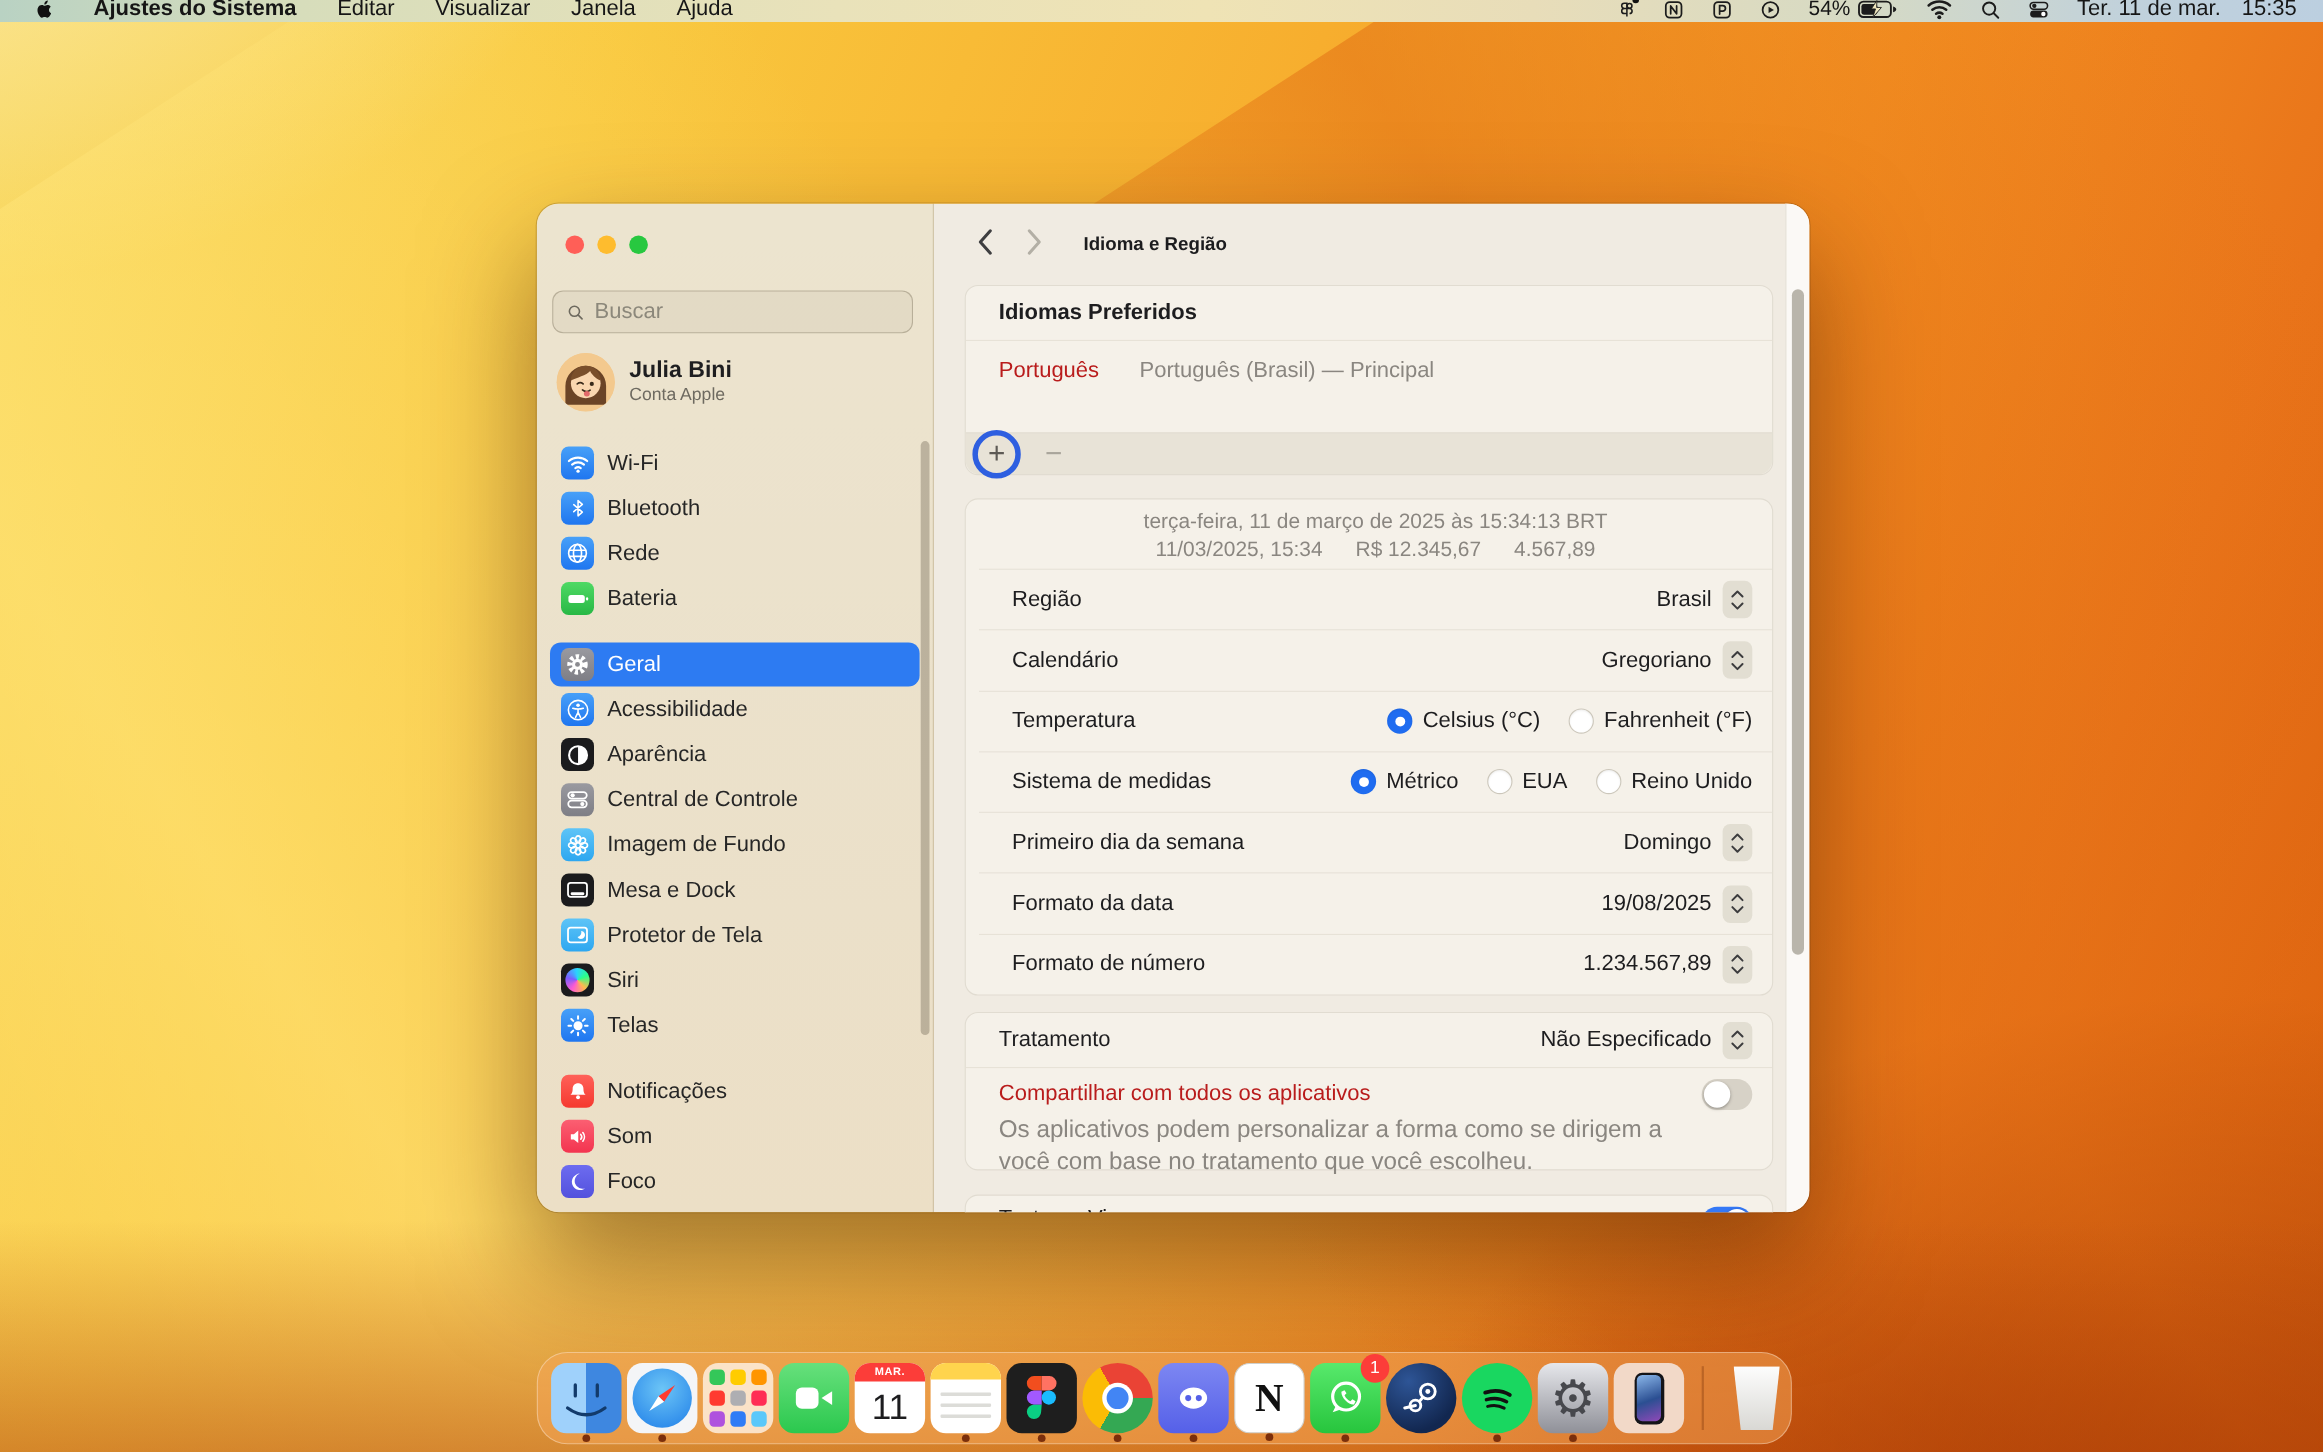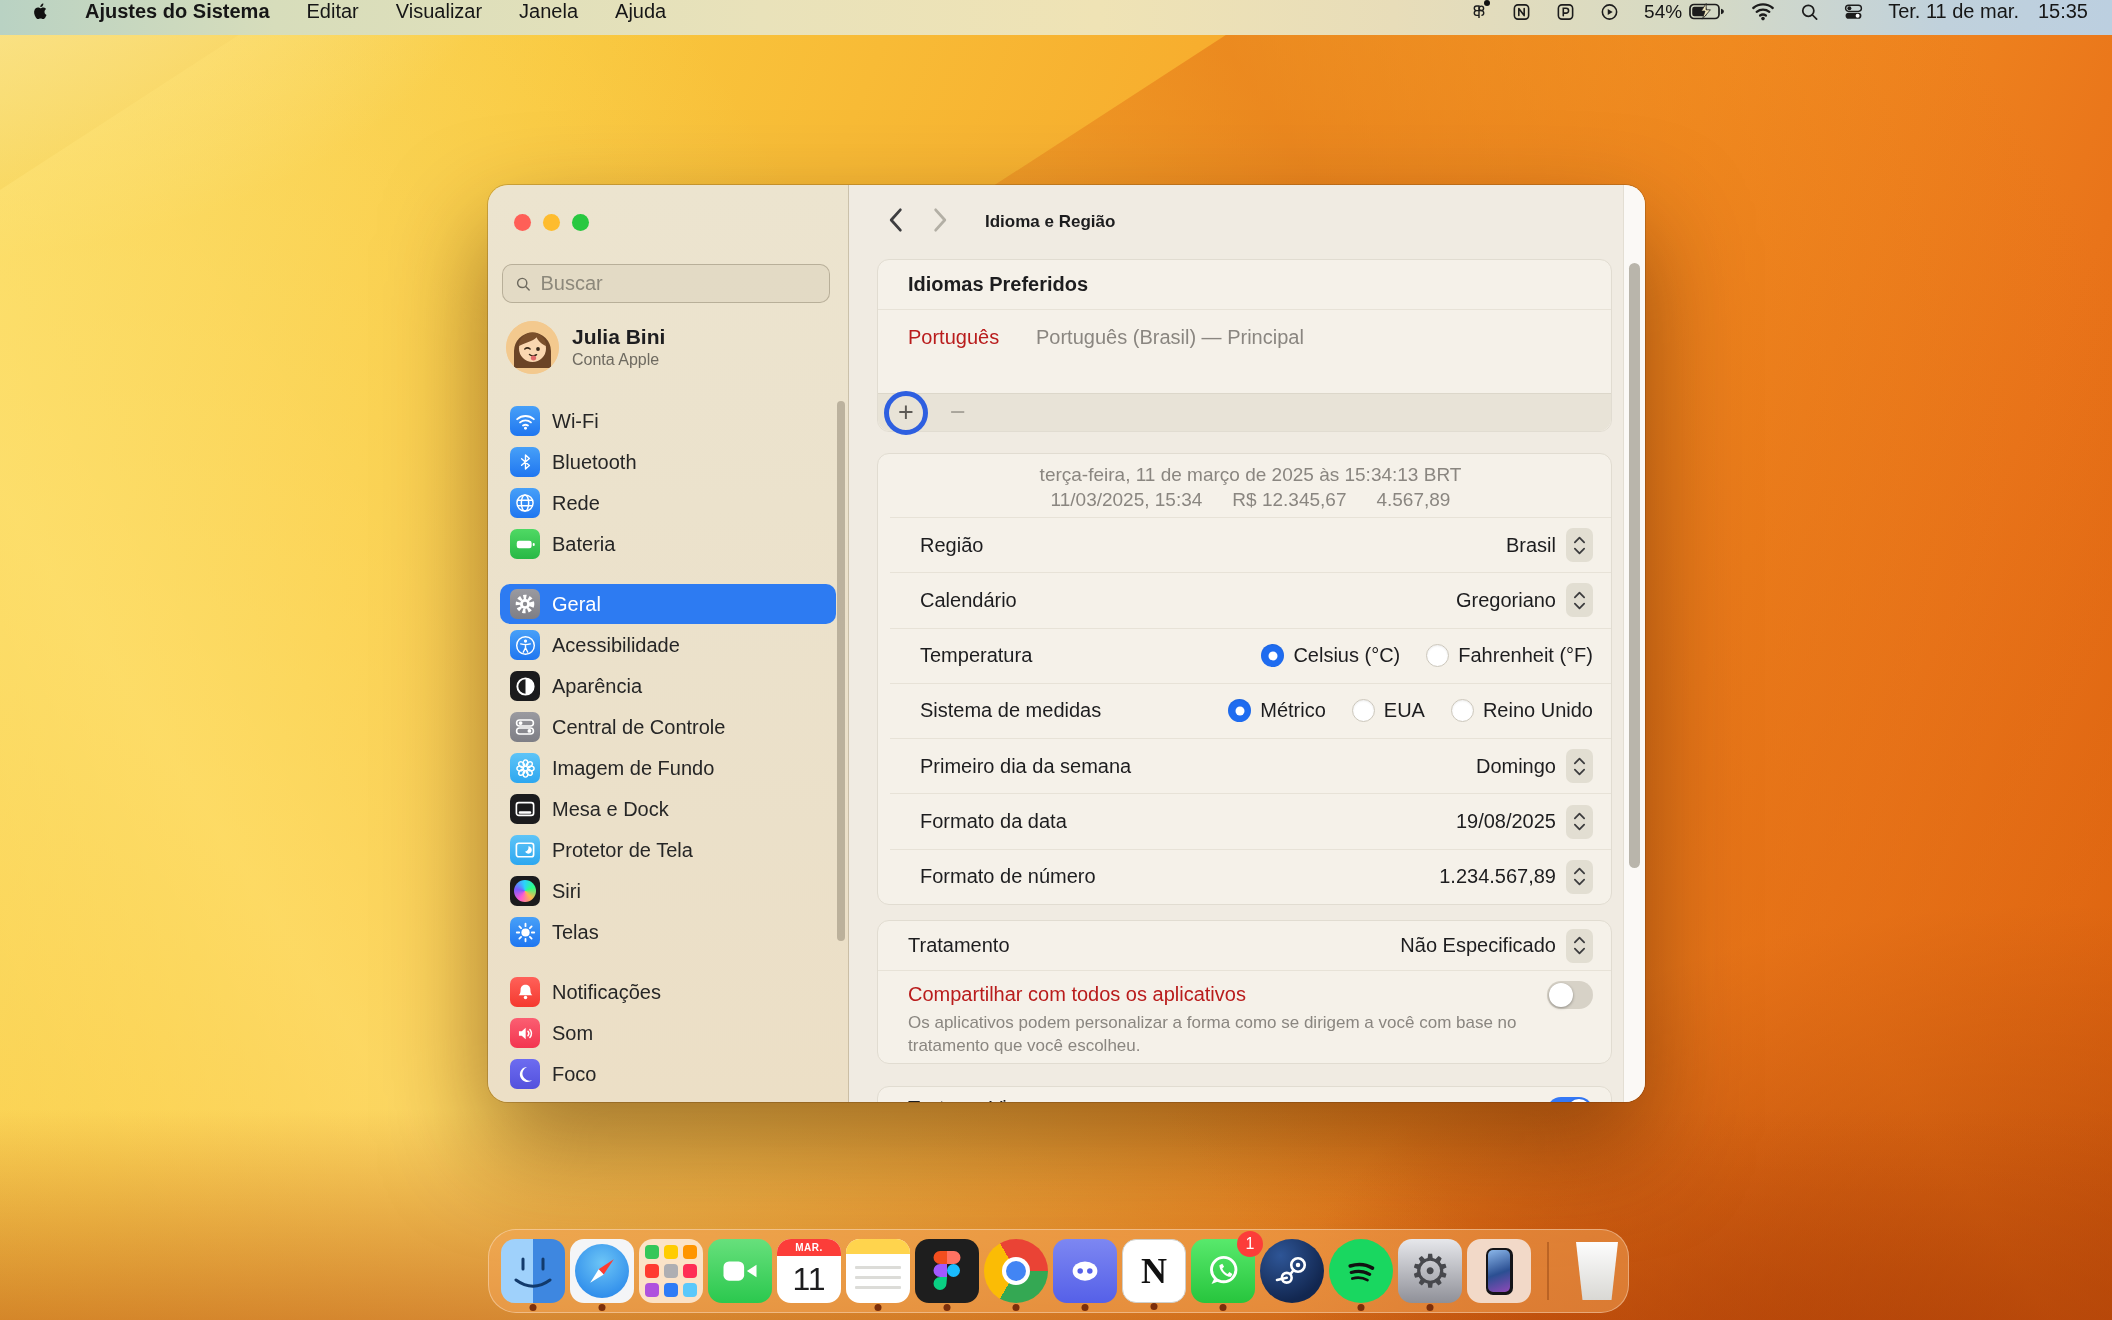--- a/index.html
+++ b/index.html
@@ -14,21 +14,21 @@
       radial-gradient(1500px 1000px at -4% -12%, #fbe9a6 0%, rgba(251,233,166,0) 42%),
       linear-gradient(112deg,#f8d85c 0%,#f9c83e 22%,#f7ae2e 46%,#f39022 66%,#e9741a 83%,#d85a0b 100%); }
   .band1{ position:absolute; left:-14%; top:6%; width:72%; height:150%; transform:rotate(-33deg);
     background:linear-gradient(90deg,rgba(255,230,130,0) 0%,rgba(255,228,120,.65) 45%,rgba(255,228,120,0) 100%); }
   .band2{ position:absolute; left:55%; top:-10%; width:60%; height:160%; transform:rotate(-33deg);
     background:linear-gradient(90deg,rgba(226,110,20,0) 0%,rgba(226,110,20,.55) 50%,rgba(200,70,10,0) 100%); }
   .bandBottom{ position:absolute; left:0; bottom:0; width:100%; height:16%;
     background:linear-gradient(180deg,rgba(190,80,8,0),rgba(175,62,6,.5)); }
 
   
-  .menubar{ position:absolute; top:0; left:0; right:0; height:35px; display:flex; align-items:flex-start;
+  .menubar{ position:absolute; top:0; left:0; right:0; height:20px; display:flex; align-items:flex-end;
     background:linear-gradient(90deg,#b9d2c3 0%,#d7ddbb 13%,#e9e2ba 36%,#efe3b5 52%,#e8ddb9 66%,#d6dac4 80%,#c0d1dc 92%,#bccfe0 100%);
     font-size:20px; color:#161616; }
   .mb-left{ display:flex; align-items:center; gap:37px; padding-left:30px; }
   .mb-app{ font-weight:700; }
   .mb-item{ font-weight:500; }
   .mb-right{ margin-left:auto; display:flex; align-items:center; gap:25px; padding-right:24px; }
   .mb-ic{ display:flex; align-items:center; position:relative; }
   .mb-dot::after{ content:""; position:absolute; top:-2px; right:-3px; width:6px; height:6px; border-radius:50%; background:#111; }
   .mb-batt{ display:flex; align-items:center; gap:7px; font-size:19px; }
   .mb-date{ font-size:20px; }
@@ -118,21 +118,21 @@
     box-shadow:inset 0 1px 2px rgba(0,0,0,.08); }
   .rb.on{ background:#1f6cf0; border:none; position:relative; }
   .rb.on::after{ content:""; position:absolute; left:50%; top:50%; transform:translate(-50%,-50%);
     width:9px; height:9px; border-radius:50%; background:#fff; }
 
   .card3{ top:735px; height:144px; }
   .trat-row{ height:50px; display:flex; align-items:center; justify-content:space-between;
     padding:0 18px 0 30px; border-bottom:1px solid #e7e2d7; font-size:20px; }
   .share{ padding:12px 18px 0 30px; position:relative; }
   .share-label{ font-size:20px; color:#b91c1c; }
-  .share-desc{ margin-top:6px; font-size:17px; line-height:1.34; color:#8a8680; max-width:630px; }
+  .share-desc{ margin-top:6px; font-size:22px; line-height:1.34; color:#8a8680; max-width:630px; }
   .tog{ position:relative; width:46px; height:28px; border-radius:14px; background:#d7d2c7; flex:none; }
   .tog .knob{ position:absolute; top:2px; left:2px; width:24px; height:24px; border-radius:50%; background:#fff;
     box-shadow:0 1px 3px rgba(0,0,0,.35); }
   .tog.on{ background:#3478f6; }
   .tog.on .knob{ left:auto; right:2px; }
   .share .tog{ position:absolute; right:18px; top:10px; }
 
   .card4{ top:901px; height:90px; }
   .card4 .frow4{ display:flex; justify-content:space-between; padding:10px 18px 0 30px; font-size:20px; }
 

